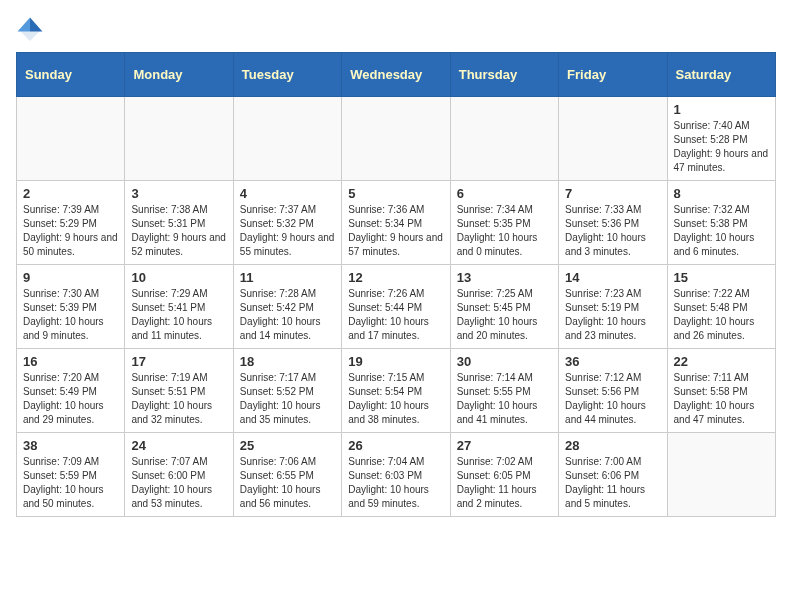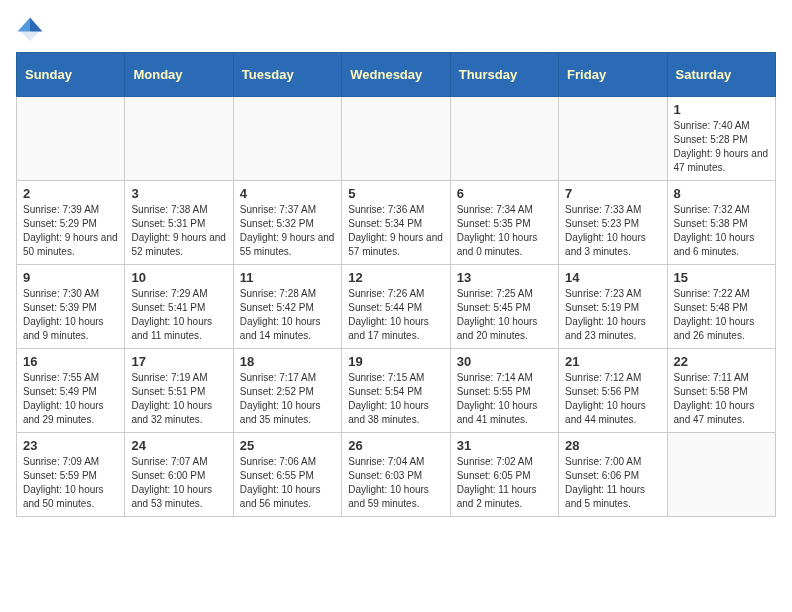--- a/index.html
+++ b/index.html
@@ -154,21 +154,21 @@
         </td>
         <td>
           <span class="day-number">6</span>
           <div class="day-detail">Sunrise: 7:34 AM
 Sunset: 5:35 PM
 Daylight: 10 hours and 0 minutes.</div>
         </td>
         <td>
           <span class="day-number">7</span>
           <div class="day-detail">Sunrise: 7:33 AM
-Sunset: 5:23 PM
+Sunset: 5:36 PM
 Daylight: 10 hours and 3 minutes.</div>
         </td>
         <td>
           <span class="day-number">8</span>
           <div class="day-detail">Sunrise: 7:32 AM
 Sunset: 5:38 PM
 Daylight: 10 hours and 6 minutes.</div>
         </td>
       </tr>
       <tr>
@@ -211,64 +211,64 @@
         <td>
           <span class="day-number">15</span>
           <div class="day-detail">Sunrise: 7:22 AM
 Sunset: 5:48 PM
 Daylight: 10 hours and 26 minutes.</div>
         </td>
       </tr>
       <tr>
         <td>
           <span class="day-number">16</span>
-          <div class="day-detail">Sunrise: 7:55 AM
+          <div class="day-detail">Sunrise: 7:20 AM
 Sunset: 5:49 PM
 Daylight: 10 hours and 29 minutes.</div>
         </td>
         <td>
           <span class="day-number">17</span>
           <div class="day-detail">Sunrise: 7:19 AM
 Sunset: 5:51 PM
 Daylight: 10 hours and 32 minutes.</div>
         </td>
         <td>
           <span class="day-number">18</span>
           <div class="day-detail">Sunrise: 7:17 AM
-Sunset: 2:52 PM
+Sunset: 5:52 PM
 Daylight: 10 hours and 35 minutes.</div>
         </td>
         <td>
           <span class="day-number">19</span>
           <div class="day-detail">Sunrise: 7:15 AM
 Sunset: 5:54 PM
 Daylight: 10 hours and 38 minutes.</div>
         </td>
         <td>
           <span class="day-number">30</span>
           <div class="day-detail">Sunrise: 7:14 AM
 Sunset: 5:55 PM
 Daylight: 10 hours and 41 minutes.</div>
         </td>
         <td>
-          <span class="day-number">21</span>
+          <span class="day-number">36</span>
           <div class="day-detail">Sunrise: 7:12 AM
 Sunset: 5:56 PM
 Daylight: 10 hours and 44 minutes.</div>
         </td>
         <td>
           <span class="day-number">22</span>
           <div class="day-detail">Sunrise: 7:11 AM
 Sunset: 5:58 PM
 Daylight: 10 hours and 47 minutes.</div>
         </td>
       </tr>
       <tr>
         <td>
-          <span class="day-number">23</span>
+          <span class="day-number">38</span>
           <div class="day-detail">Sunrise: 7:09 AM
 Sunset: 5:59 PM
 Daylight: 10 hours and 50 minutes.</div>
         </td>
         <td>
           <span class="day-number">24</span>
           <div class="day-detail">Sunrise: 7:07 AM
 Sunset: 6:00 PM
 Daylight: 10 hours and 53 minutes.</div>
         </td>
@@ -278,21 +278,21 @@
 Sunset: 6:55 PM
 Daylight: 10 hours and 56 minutes.</div>
         </td>
         <td>
           <span class="day-number">26</span>
           <div class="day-detail">Sunrise: 7:04 AM
 Sunset: 6:03 PM
 Daylight: 10 hours and 59 minutes.</div>
         </td>
         <td>
-          <span class="day-number">31</span>
+          <span class="day-number">27</span>
           <div class="day-detail">Sunrise: 7:02 AM
 Sunset: 6:05 PM
 Daylight: 11 hours and 2 minutes.</div>
         </td>
         <td>
           <span class="day-number">28</span>
           <div class="day-detail">Sunrise: 7:00 AM
 Sunset: 6:06 PM
 Daylight: 11 hours and 5 minutes.</div>
         </td>

